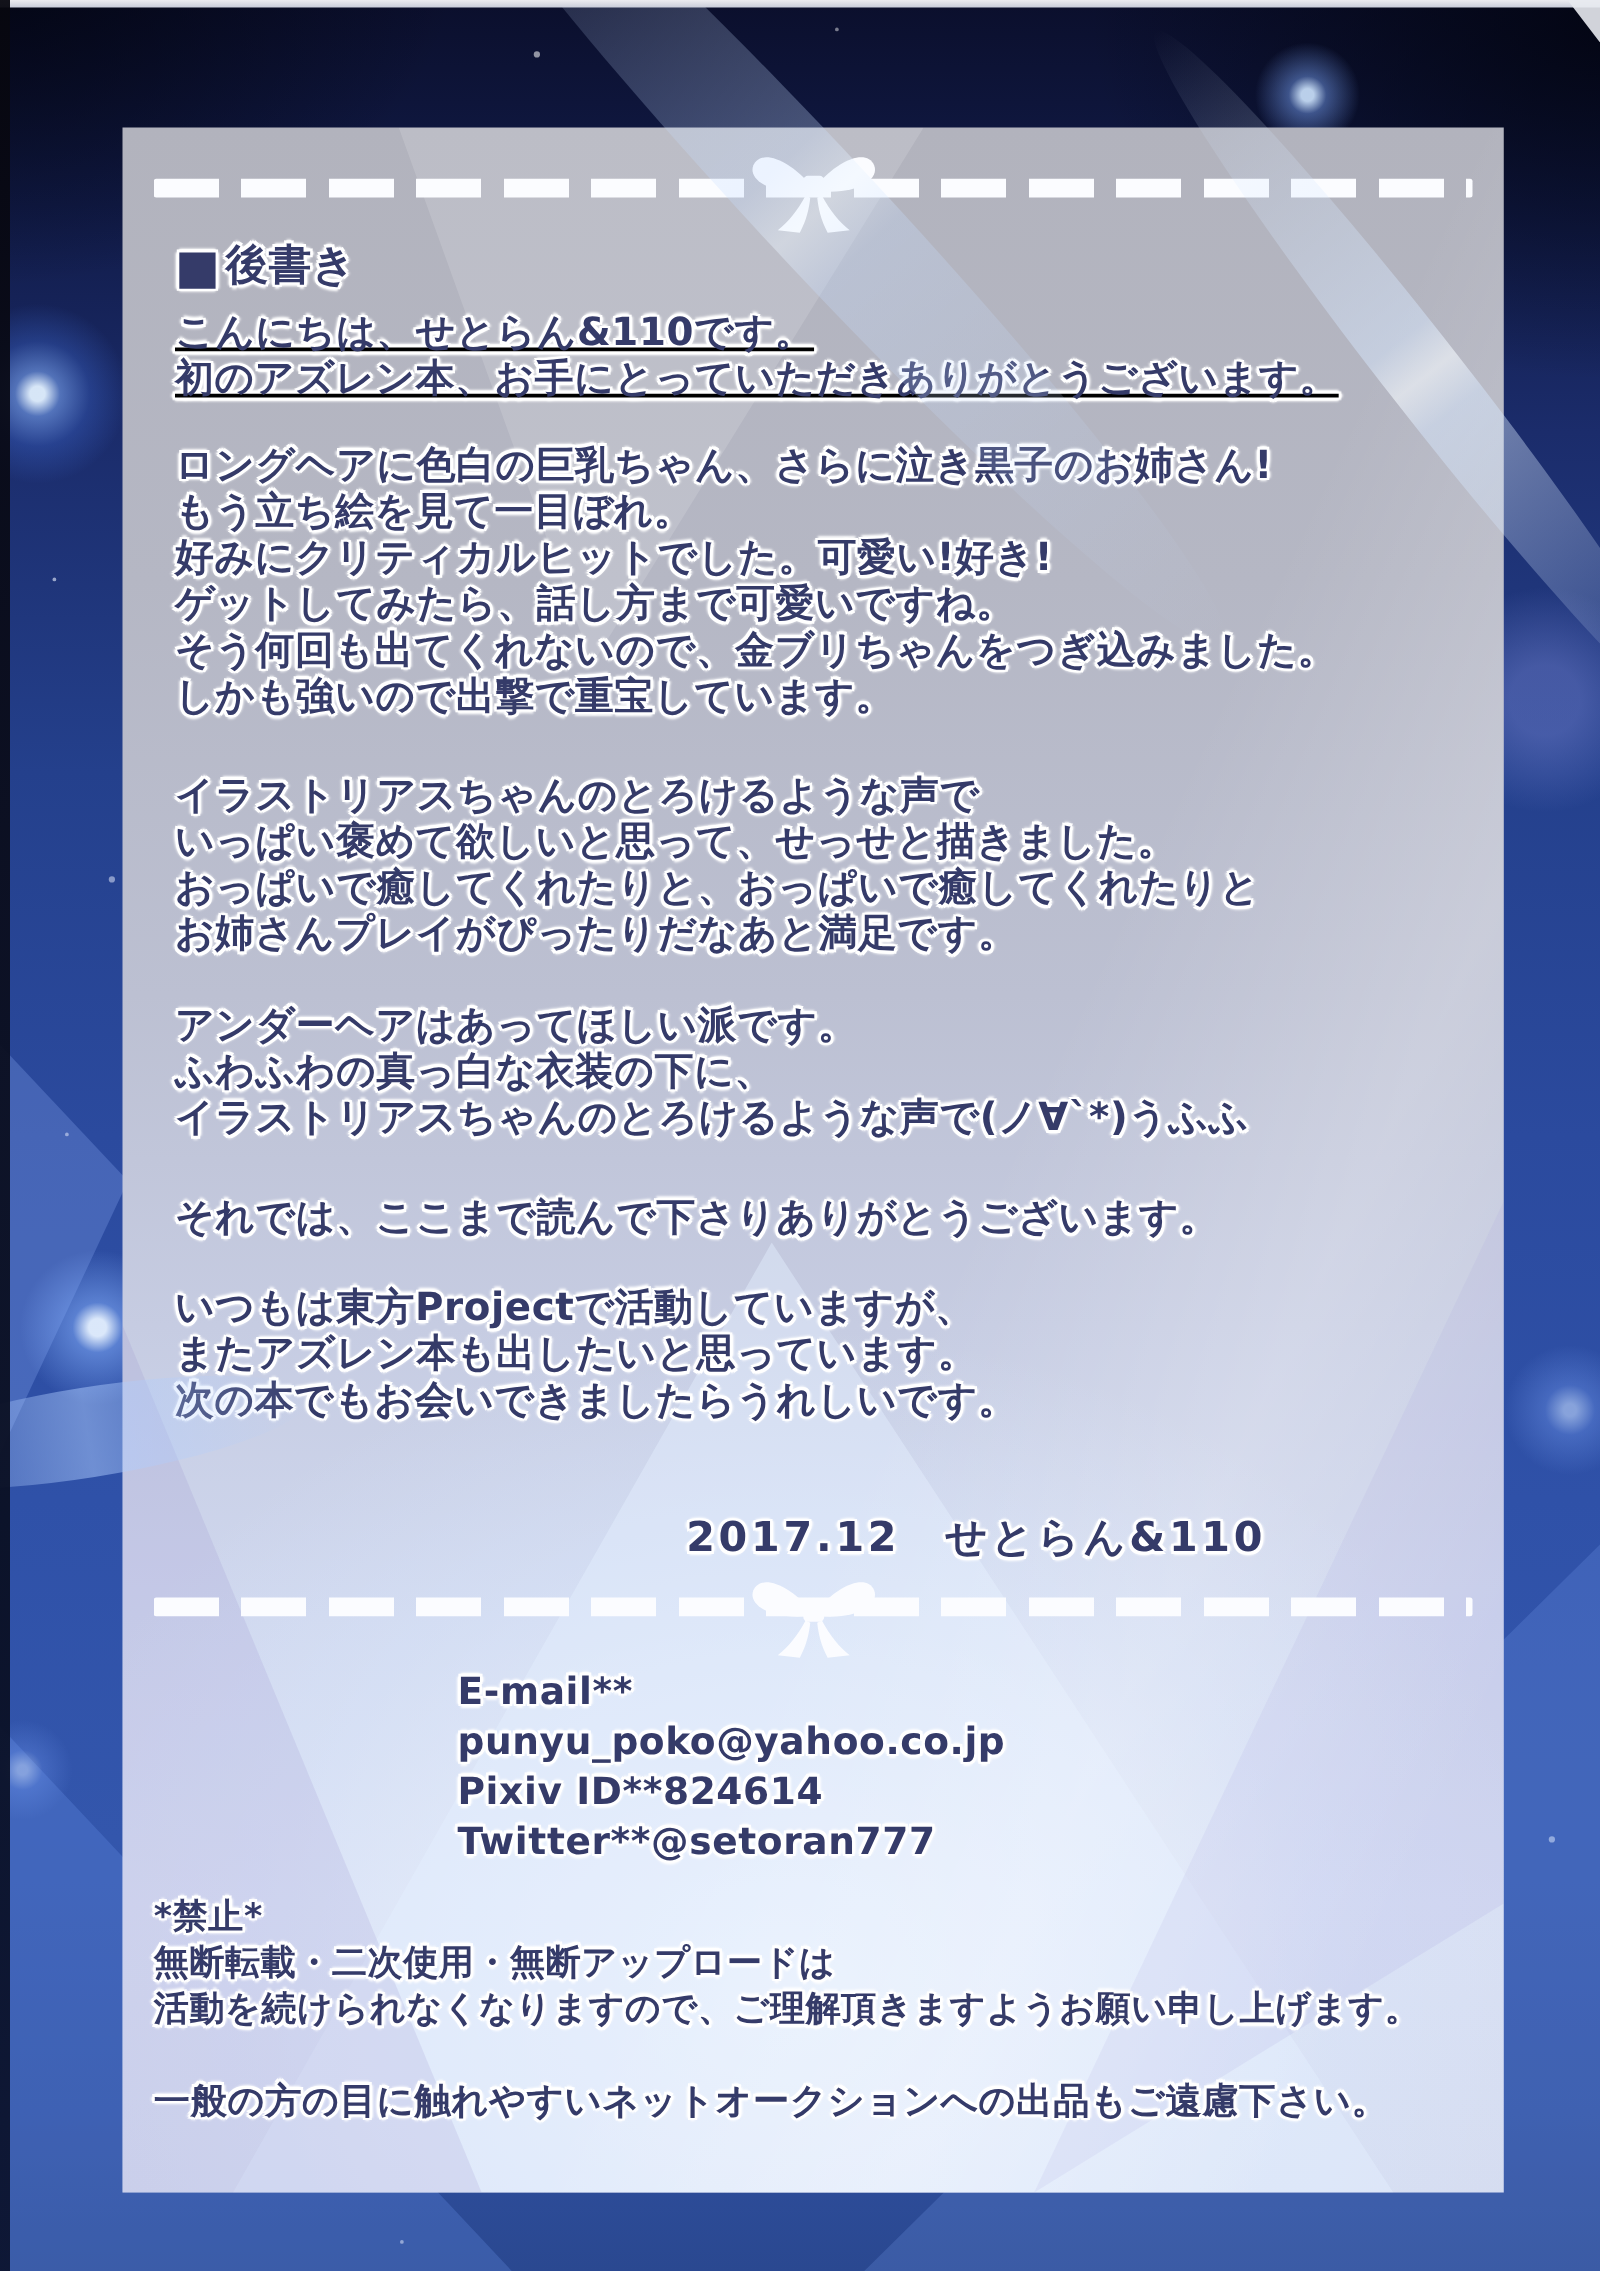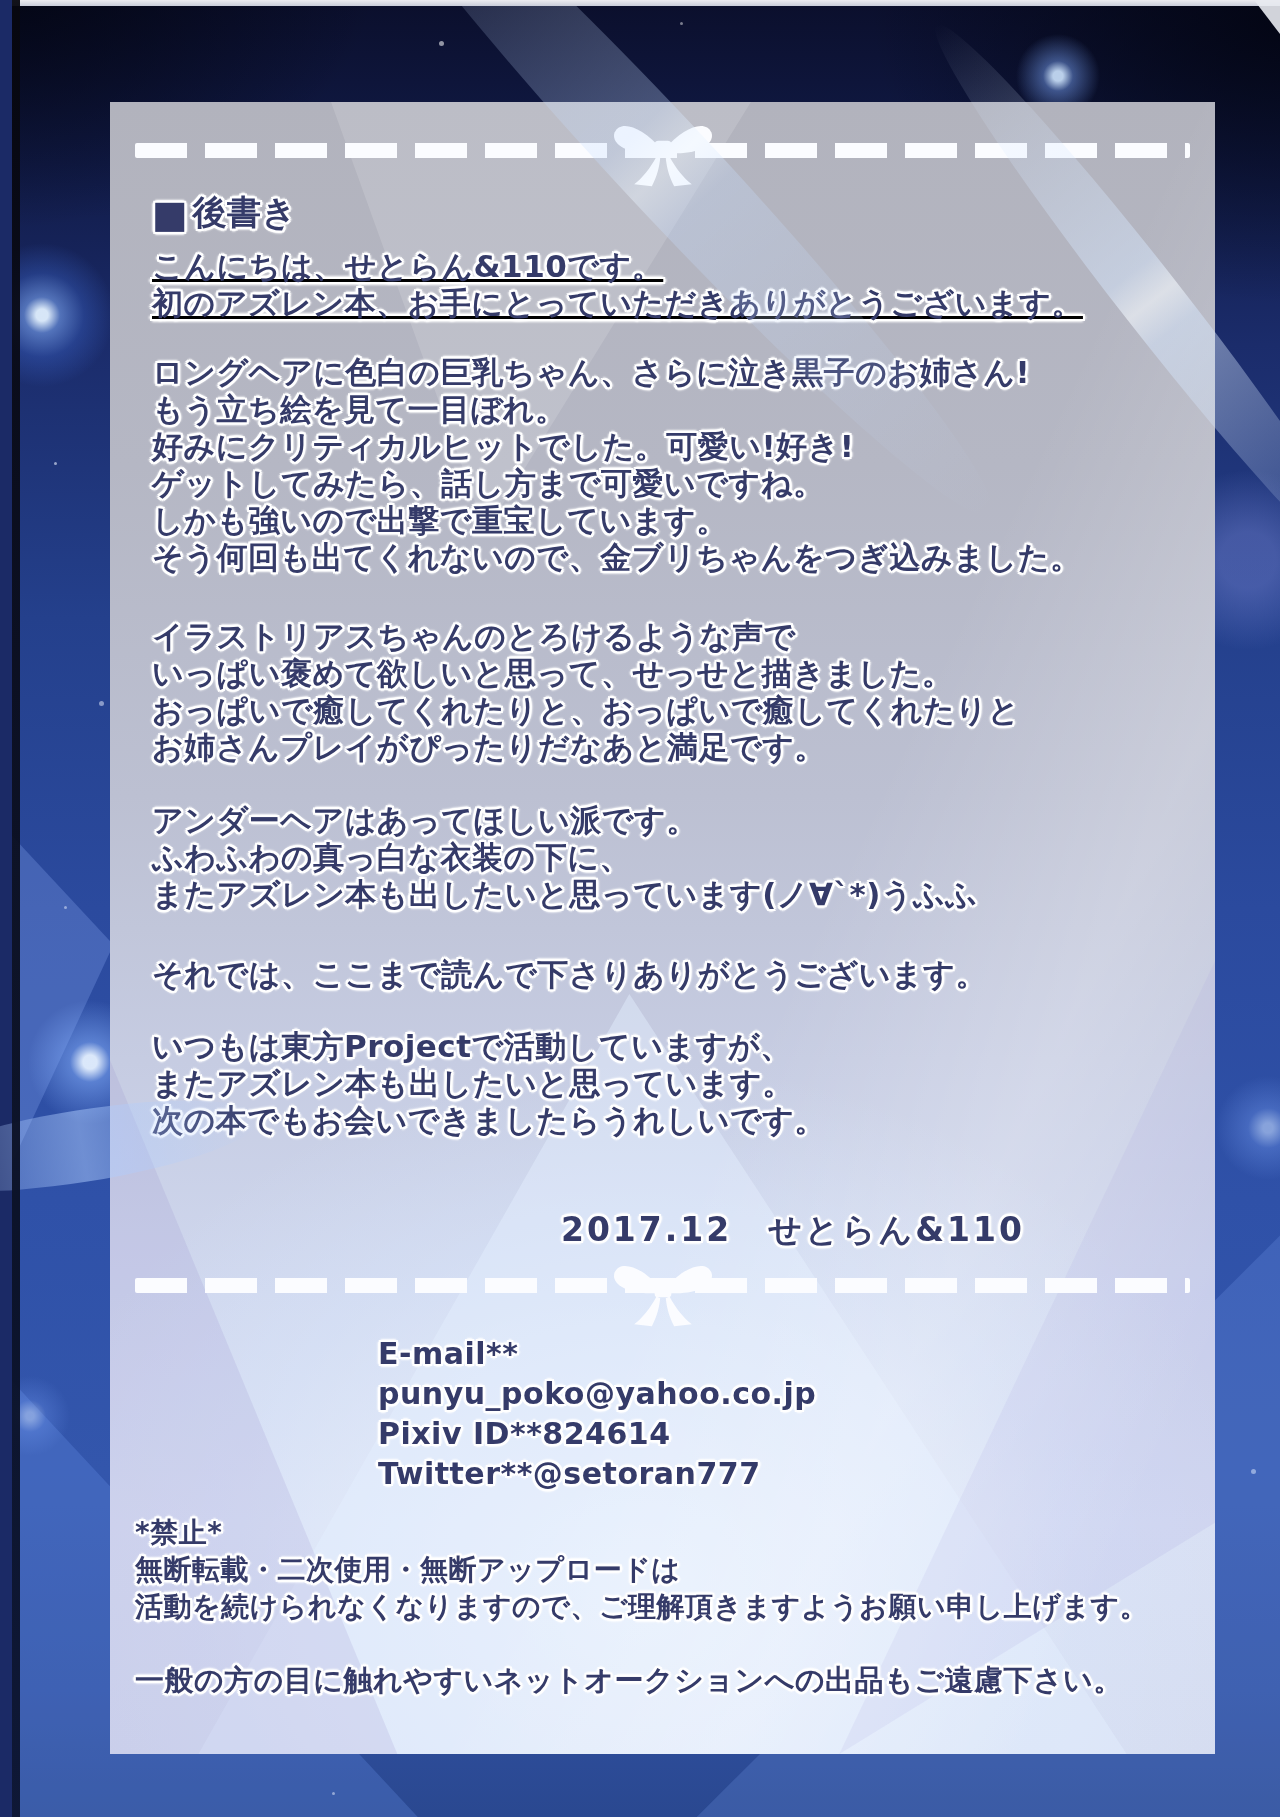--- a/index.html
+++ b/index.html
@@ -1,21 +1,21 @@
 <!DOCTYPE html>
 <html><head>
 <meta charset="utf-8">
 <style>
   html,body{margin:0;padding:0;}
   body{
     width:1280px;height:1817px;overflow:hidden;position:relative;
     font-family:"DejaVu Sans",sans-serif;
     background:#1b2a66;
   }
-  .page{position:absolute;inset:0;margin-left:12px;}
+  .page{position:absolute;inset:0;}
 
   
   .bg-base{
     position:absolute;inset:0;z-index:1;
     background:
       radial-gradient(ellipse 620px 420px at 101% 1%, rgba(2,4,16,0.88), transparent 68%),
       radial-gradient(ellipse 560px 380px at -2% -2%, rgba(2,4,16,0.92), transparent 70%),
       linear-gradient(180deg,#0b0f2c 0%,#111b48 9%,#1b2c6b 19%,#24408c 34%,
         #2b4a9e 50%,#2f51a8 66%,#3356ac 81%,#2f4f9f 93%,#2a4890 100%);
   }
@@ -154,35 +154,35 @@
     <div class="para para-intro">
       <div class="t">こんにちは、せとらん&amp;110です。</div>
       <div class="t">初のアズレン本、お手にとっていただきありがとうございます。</div>
     </div>
 
     <div class="para para-impressions">
       <div class="t">ロングヘアに色白の巨乳ちゃん、さらに泣き黒子のお姉さん!</div>
       <div class="t">もう立ち絵を見て一目ぼれ。</div>
       <div class="t">好みにクリティカルヒットでした。可愛い!好き!</div>
       <div class="t">ゲットしてみたら、話し方まで可愛いですね。</div>
+      <div class="t">そう何回も出てくれないので、金ブリちゃんをつぎ込みました。</div>
       <div class="t">しかも強いので出撃で重宝しています。</div>
-      <div class="t">そう何回も出てくれないので、金ブリちゃんをつぎ込みました。</div>
     </div>
 
     <div class="para para-about">
       <div class="t">イラストリアスちゃんのとろけるような声で</div>
       <div class="t">いっぱい褒めて欲しいと思って、せっせと描きました。</div>
       <div class="t">おっぱいで癒してくれたりと、おっぱいで癒してくれたりと</div>
       <div class="t">お姉さんプレイがぴったりだなあと満足です。</div>
     </div>
 
     <div class="para para-preference">
       <div class="t">アンダーヘアはあってほしい派です。</div>
       <div class="t">ふわふわの真っ白な衣装の下に、</div>
-      <div class="t">またアズレン本も出したいと思っています(ノ∀`*)うふふ</div>
+      <div class="t">イラストリアスちゃんのとろけるような声で(ノ∀`*)うふふ</div>
     </div>
 
     <div class="para para-thanks">
       <div class="t">それでは、ここまで読んで下さりありがとうございます。</div>
     </div>
 
     <div class="para para-closing">
       <div class="t">いつもは東方Projectで活動していますが、</div>
       <div class="t">またアズレン本も出したいと思っています。</div>
       <div class="t">次の本でもお会いできましたらうれしいです。</div>

